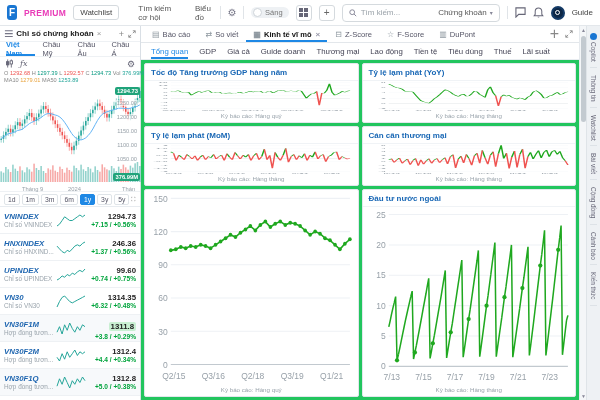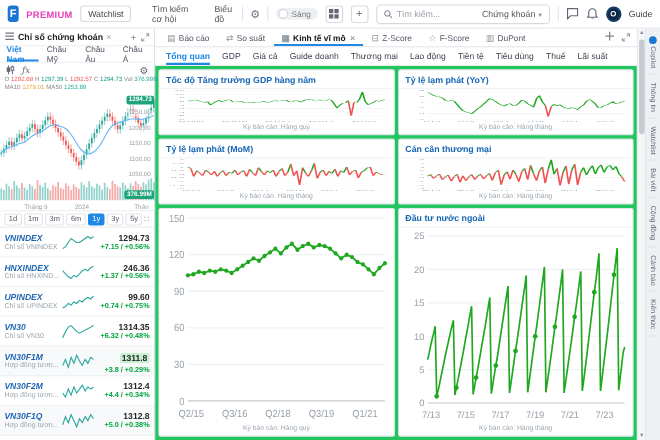--- a/index.html
+++ b/index.html
@@ -61,21 +61,21 @@
   
   .main{flex:1;display:flex;flex-direction:column;min-width:0;background:#fff;}
   .maintabs{height:17px;display:flex;align-items:center;border-bottom:1px solid #e3e7eb;padding:0 4px;gap:1px;}
   .mtab{display:flex;align-items:center;gap:3px;font-size:7.6px;color:#556;padding:0 7px;height:100%;}
   .mtab .mt-icon{color:#8a949c;font-size:8px;}
   .mtab.active{font-weight:bold;color:#111;box-shadow:inset 0 -2px 0 #1e88e5;}
   .mtab .tx{color:#99a;font-size:8px;margin-left:1px;}
   .mt-right{margin-left:auto;display:flex;gap:6px;color:#888;align-items:center;padding-right:2px;}
   .subtabs{height:17px;display:flex;align-items:center;gap:11px;padding:0 10px;border-bottom:1px solid #e8ecf0;}
   .stab{font-size:7.8px;color:#445;}
-  .stab.active{color:#1e88e5;font-weight:bold;box-shadow:inset 0 -2px 0 #1e88e5;height:100%;display:flex;align-items:center;text-align:center;}
+  .stab.active{color:#1e88e5;font-weight:normal;box-shadow:inset 0 -2px 0 #1e88e5;height:100%;display:flex;align-items:center;text-align:center;}
   .cards{flex:1;background:#22c55e;padding:3px;display:grid;grid-template-columns:repeat(2,1fr);grid-template-rows:repeat(2,1fr);gap:3px;min-height:0;}
   .card{background:#fff;border:1px solid #e2e7ec;border-radius:2px;display:flex;flex-direction:column;min-height:0;overflow:hidden;}
   .card-title{font-size:8px;font-weight:bold;color:#1867b5;padding:4px 6px 3px;border-bottom:1px solid #f0f3f6;white-space:nowrap;overflow:hidden;}
   .card-plot{flex:1;min-height:0;}
   .card-cap{font-size:6.2px;color:#9aa4ac;text-align:center;padding:0 0 3px;}
   
   .vscroll{width:7px;background:#f4f6f8;border-left:1px solid #e6eaee;position:relative;flex:none;}
   .vthumb{position:absolute;top:10px;left:1px;width:5px;height:86px;background:#c3cad0;border-radius:3px;}
   .varrow{position:absolute;left:0;width:7px;text-align:center;font-size:5px;color:#889;}
   .rail{width:14px;background:#eef1f4;border-left:1px solid #dfe4e8;display:flex;flex-direction:column;align-items:center;padding-top:2px;gap:2px;flex:none;}
@@ -490,21 +490,21 @@
   </div>
 
   <div class="main">
     <div class="maintabs">
       <span class="mtab">
           <span class="mt-icon">▤</span>
           <span>Báo cáo</span>
         </span>
       <span class="mtab">
           <span class="mt-icon">⇄</span>
-          <span>So suất</span>
+          <span>So viết</span>
         </span>
       <span class="mtab active">
           <span class="mt-icon">▦</span>
           <span>Kinh tế vĩ mô</span>
           <span class="tx">×</span>
         </span>
       <span class="mtab">
           <span class="mt-icon">⊟</span>
           <span>Z-Score</span>
         </span>

